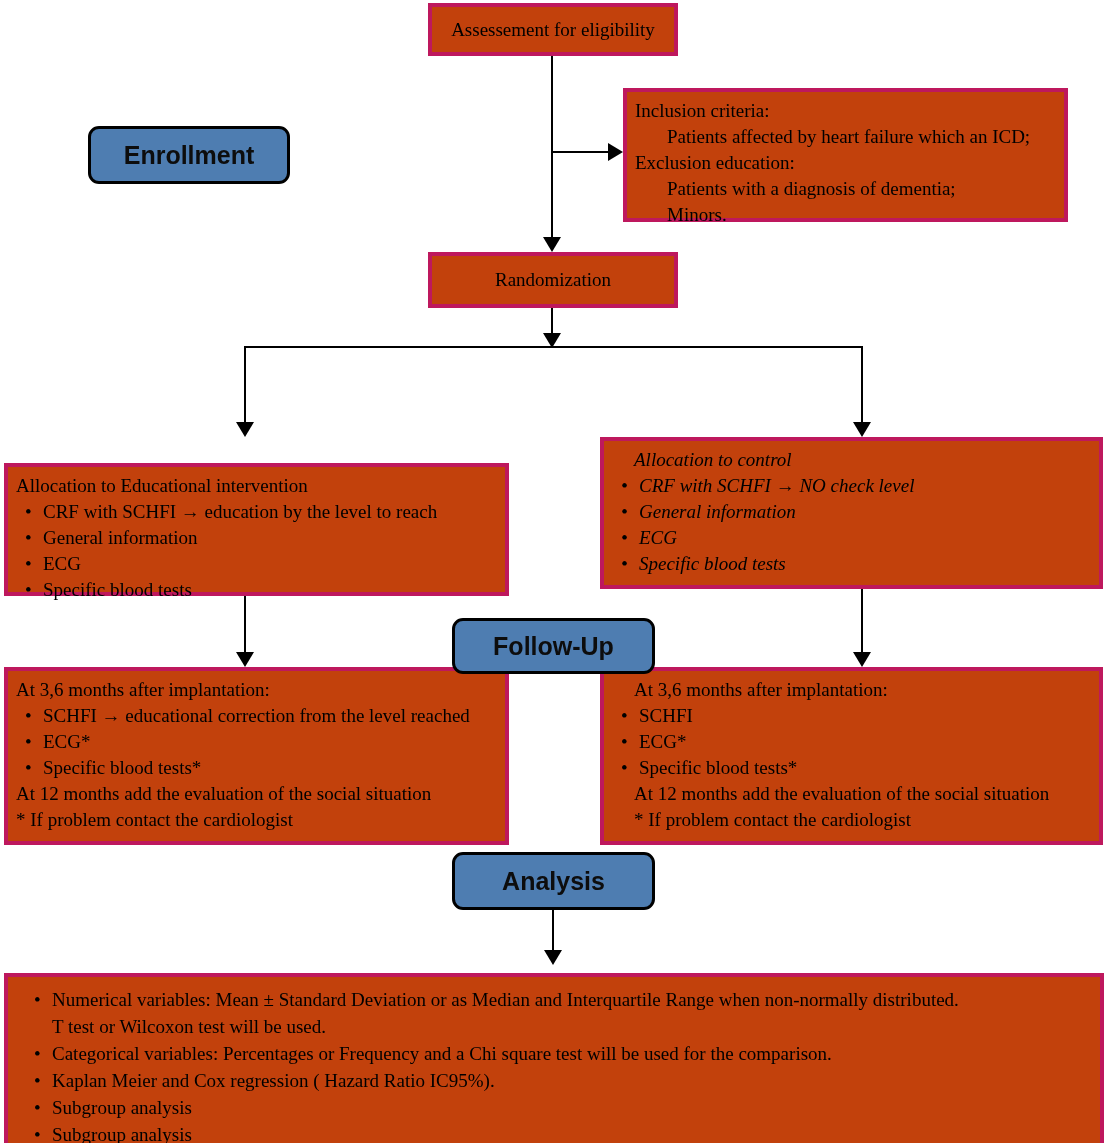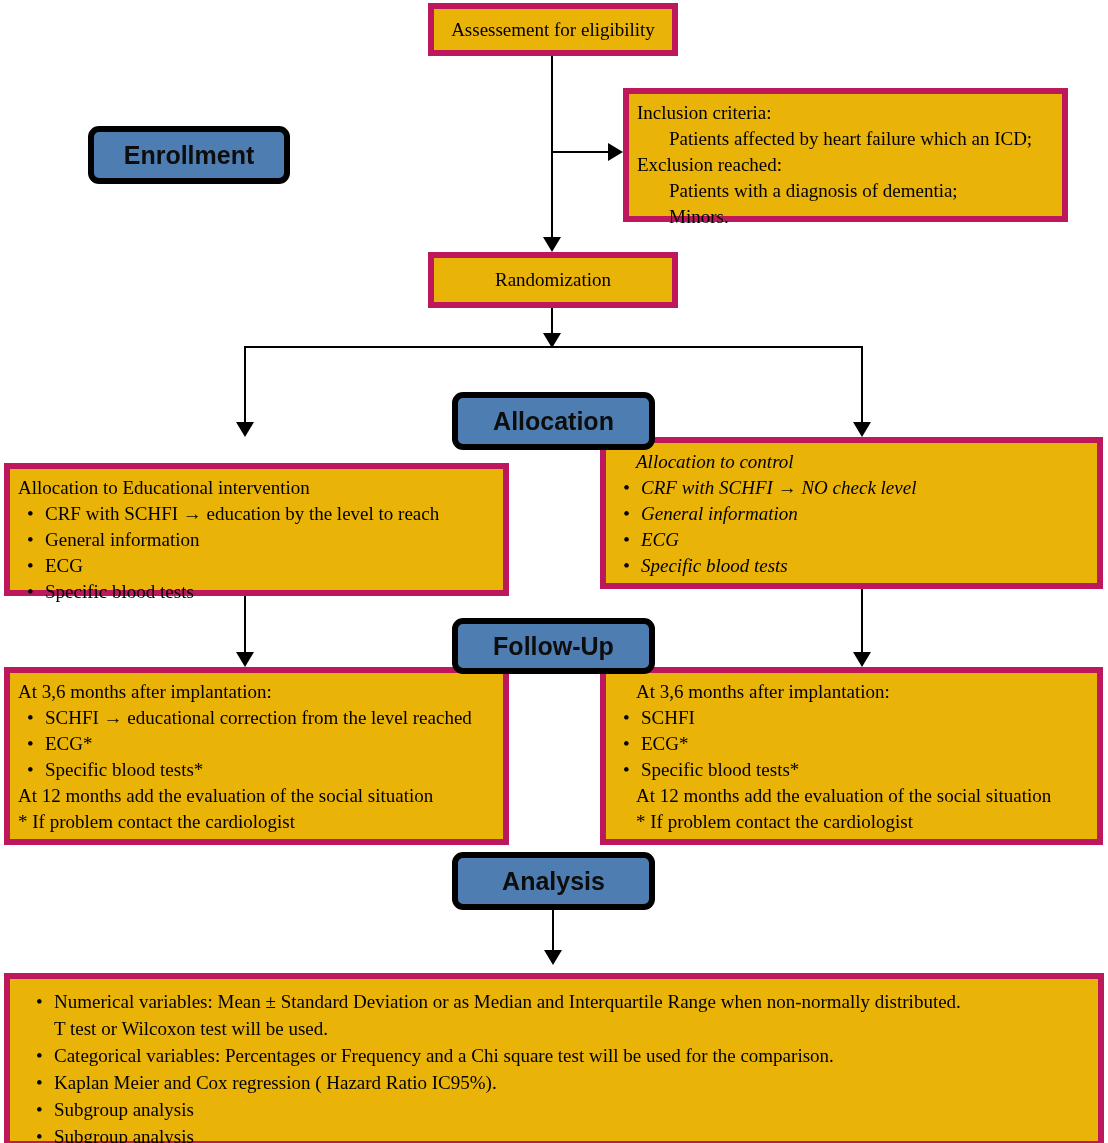--- a/index.html
+++ b/index.html
@@ -7,37 +7,37 @@
     position: relative;
     width: 1108px;
     height: 1143px;
     background: #ffffff;
     font-family: "Liberation Serif", serif;
     color: #000;
     overflow: hidden;
   }
   .wbox {
     position: absolute;
-    background: #eab308;
-    border: 6px solid #be185d;
+    background: #c2410c;
+    border: 4px solid #be185d;
     box-sizing: border-box;
     font-size: 19px;
     line-height: 26px;
     z-index: 2;
   }
   .wbox.center {
     display: flex;
     align-items: center;
     justify-content: center;
     text-align: center;
   }
   .badge {
     position: absolute;
     background: #4e7db1;
-    border: 6px solid #fca5a5;
+    border: 3px solid #fca5a5;
     border-radius: 11px;
     box-sizing: border-box;
     display: flex;
     align-items: center;
     justify-content: center;
     font-family: "Liberation Sans", sans-serif;
     font-weight: bold;
     font-size: 25px;
     color: #0d0d0d;
     z-index: 5;
@@ -118,32 +118,29 @@
     <span>Assessement for eligibility</span>
   </div>
 
   <div class="badge" style="left: 88px; top: 126px; width: 202px; height: 58px; background: rgb(78, 125, 177); border-color: rgb(0, 0, 0);">
     <span>Enrollment</span>
   </div>
 
   <div class="wbox pad" style="left:623px; top:88px; width:445px; height:134px;">
     <div class="line">Inclusion criteria:</div>
     <div class="line indent">Patients affected by heart failure which an ICD;</div>
-    <div class="line">Exclusion reached:</div>
+    <div class="line">Exclusion education:</div>
     <div class="line indent">Patients with a diagnosis of dementia;</div>
     <div class="line indent">Minors.</div>
   </div>
 
   <div class="wbox center" style="left:428px; top:252px; width:250px; height:56px;">
     <span>Randomization</span>
   </div>
 
-  <div class="badge" style="left: 452px; top: 392px; width: 203px; height: 58px; background: rgb(78, 125, 177); border-color: rgb(0, 0, 0);">
-    <span>Allocation</span>
-  </div>
 
   <div class="wbox pad" style="left:4px; top:463px; width:505px; height:133px;">
     <div class="line">Allocation to Educational intervention</div>
     <div class="bullet">CRF with SCHFI → education by the level to reach</div>
     <div class="bullet">General information</div>
     <div class="bullet">ECG</div>
     <div class="bullet">Specific blood tests</div>
   </div>
 
   <div class="wbox pad" style="left:600px; top:437px; width:503px; height:152px;font-style:italic;">

